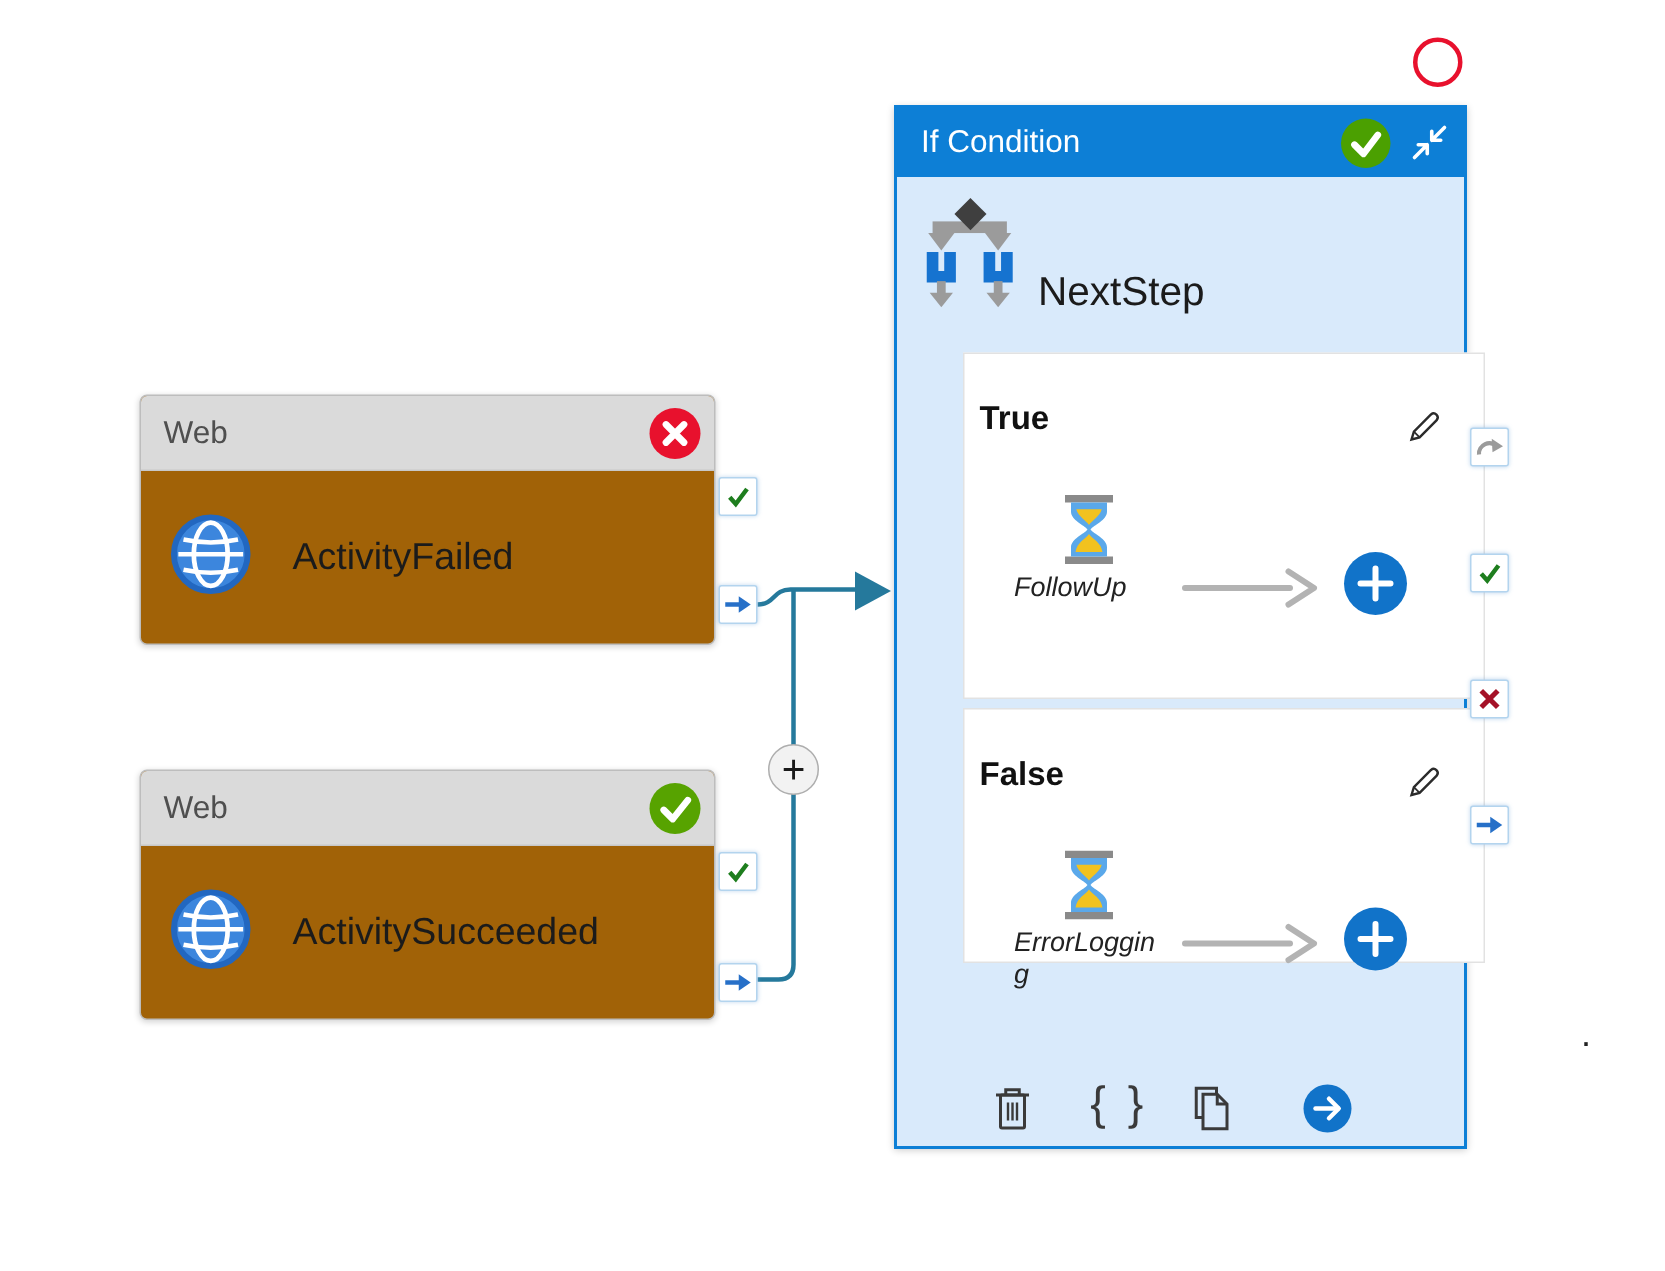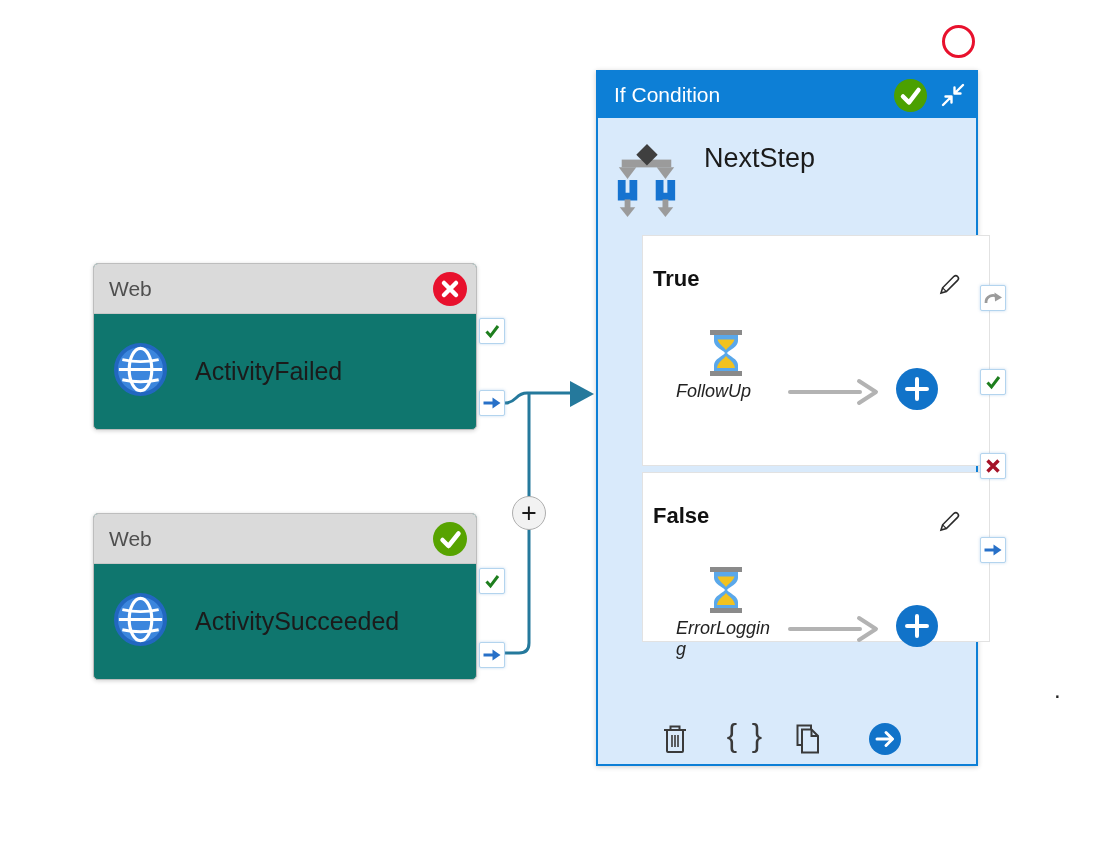--- a/index.html
+++ b/index.html
@@ -4,21 +4,21 @@
 <style>
   * { margin:0; padding:0; box-sizing:border-box; }
   html,body { width:1110px; height:847px; background:#fff; overflow:hidden;
               font-family:"Liberation Sans","DejaVu Sans",sans-serif; }
   #canvas { position:relative; width:1110px; height:847px; background:#ffffff; }
 
   
   #connector-layer { position:absolute; left:0; top:0; z-index:1; }
 
   
-  .web-node { position:absolute; width:384px; height:167px; background:#0f766e;
+  .web-node { position:absolute; width:384px; height:167px; background:#a16207;
               border:1px solid #bdbdbd; border-radius:5px; overflow:hidden; z-index:2;
               box-shadow:0 1px 4px rgba(0,0,0,.18); }
   #web-node-1 { left:93px; top:263px; }
   #web-node-2 { left:93px; top:513px; }
   .web-header { height:50px; background:#dadada; border-bottom:1px solid #c8c8c8;
                 display:flex; align-items:center; padding:0 9px 0 15px; }
   .web-title  { font-size:21px; color:#4f4f4f; }
   .status-circle { margin-left:auto; width:34px; height:34px; border-radius:50%;
                    display:flex; align-items:center; justify-content:center; }
   .status-error   { background:#e8112d; }
@@ -49,21 +49,21 @@
   
   #if-panel { position:absolute; left:596px; top:70px; width:382px; height:696px;
               background:#d9eafb; border:2px solid #0d7fd6; z-index:2;
               box-shadow:0 1px 5px rgba(0,0,0,.2); }
   .if-header { height:46px; background:#0d7fd6; display:flex; align-items:center;
                padding:0 10px 0 16px; }
   .if-title  { color:#ffffff; font-size:21px; }
   .if-check  { margin-left:auto; margin-right:13px; width:33px; height:33px; border-radius:50%;
                background:#4ba001; display:flex; align-items:center; justify-content:center; }
   .collapse-btn { width:26px; height:26px; display:flex; align-items:center; justify-content:center; }
-  .if-name-row { display:flex; align-items:flex-start; gap:24px; padding:13px 0 0 14px;margin-top:12px; }
+  .if-name-row { display:flex; align-items:flex-end; gap:12px; padding:13px 0 0 14px; }
   .if-name { font-size:27px; color:#1b1b1b; }
 
   .branch { position:absolute; left:15px; width:348px; background:#ffffff;
             border:1px solid #e2e2e2;margin-left:29px; }
   #branch-true  { top:163px; height:231px; }
   #branch-false { top:400px; height:170px; }
   .branch-label { position:absolute; left:10px; top:30px; font-size:22px; font-weight:600; color:#111; }
   .branch-edit  { position:absolute; right:26px; top:34px; width:28px; height:28px; }
   .branch-activity { position:absolute; left:30px; top:94px; width:106px; text-align:left; }
   .branch-activity svg { display:block; margin:0 auto; }

